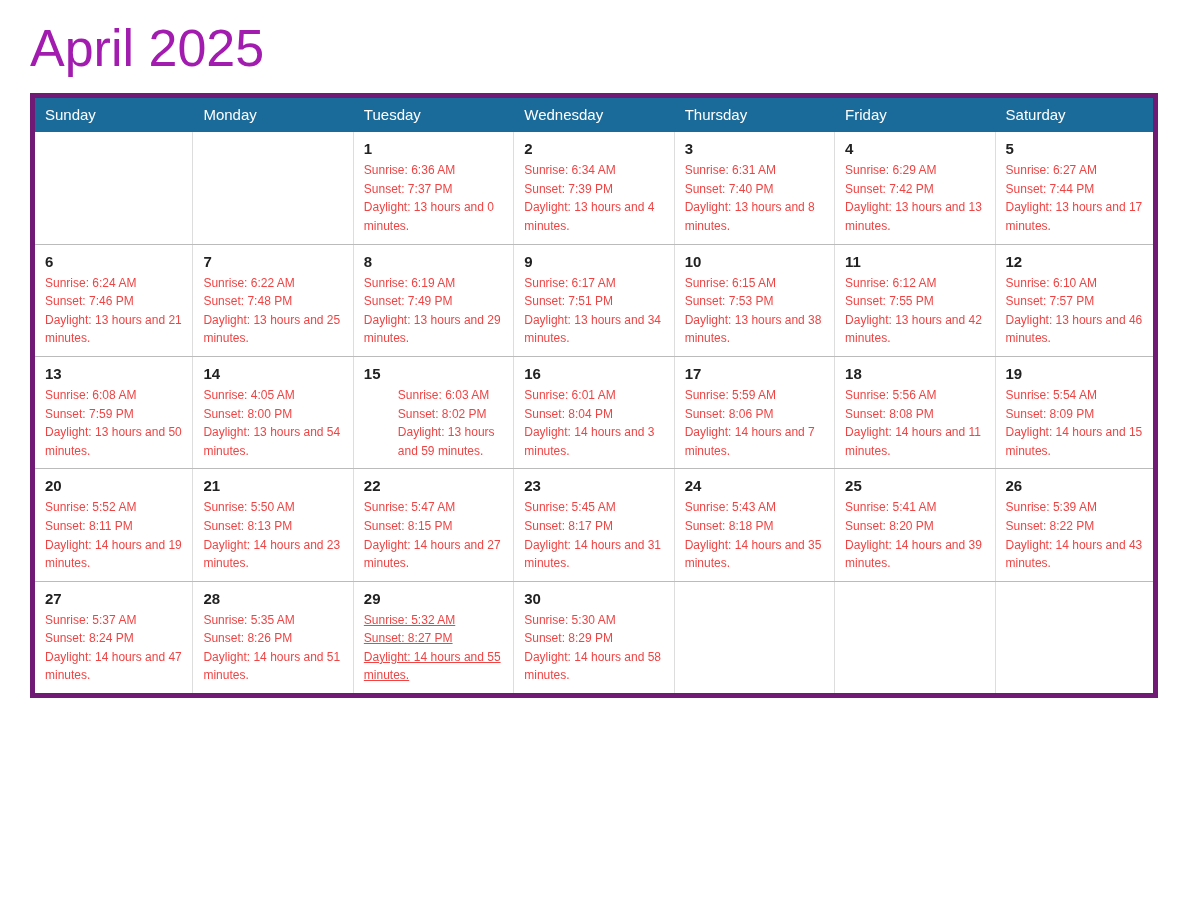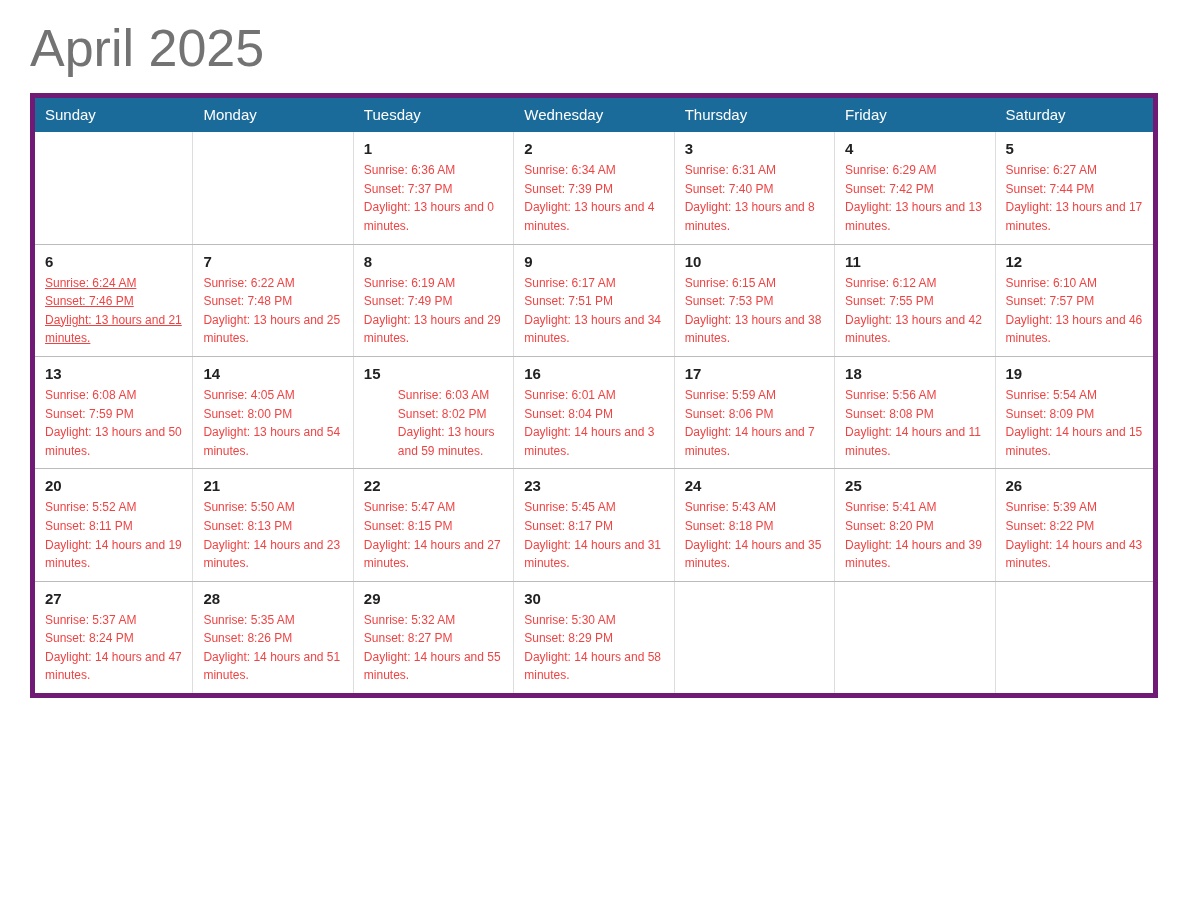--- a/index.html
+++ b/index.html
@@ -47,21 +47,21 @@
       color: #1a6b9a;
       margin-top: -4px;
       margin-left: 2px;
     }
     .title-area {
       text-align: right;
     }
     .month-title {
       font-size: 52px;
       font-weight: normal;
-      color: #737373;
+      color: #a21caf;
       line-height: 1.1;
     }
     .location-title {
       font-size: 20px;
       color: #444;
       margin-top: 4px;
     }
     .calendar-table {
       width: 100%;
       border-collapse: collapse;
@@ -156,21 +156,21 @@
         <td>
           <span class="day-number">5</span>
           <div class="day-info" style="white-space: pre-line;">Sunrise: 6:27 AM
 Sunset: 7:44 PM
 Daylight: 13 hours and 17 minutes.</div>
         </td>
       </tr>
       <tr>
         <td>
           <span class="day-number">6</span>
-          <div class="day-info" style="white-space: pre-line; text-decoration: underline;">Sunrise: 6:24 AM
+          <div class="day-info" style="white-space: pre-line;">Sunrise: 6:24 AM
 Sunset: 7:46 PM
 Daylight: 13 hours and 21 minutes.</div>
         </td>
         <td>
           <span class="day-number">7</span>
           <div class="day-info" style="white-space: pre-line;">Sunrise: 6:22 AM
 Sunset: 7:48 PM
 Daylight: 13 hours and 25 minutes.</div>
         </td>
         <td>
@@ -300,21 +300,21 @@
 Daylight: 14 hours and 47 minutes.</div>
         </td>
         <td>
           <span class="day-number">28</span>
           <div class="day-info" style="white-space: pre-line;">Sunrise: 5:35 AM
 Sunset: 8:26 PM
 Daylight: 14 hours and 51 minutes.</div>
         </td>
         <td>
           <span class="day-number">29</span>
-          <div class="day-info" style="white-space: pre-line;">Sunrise: 5:32 AM
+          <div class="day-info" style="white-space: pre-line; text-decoration: underline;">Sunrise: 5:32 AM
 Sunset: 8:27 PM
 Daylight: 14 hours and 55 minutes.</div>
         </td>
         <td>
           <span class="day-number">30</span>
           <div class="day-info" style="white-space: pre-line;">Sunrise: 5:30 AM
 Sunset: 8:29 PM
 Daylight: 14 hours and 58 minutes.</div>
         </td>
         <td class="empty-cell"></td>

